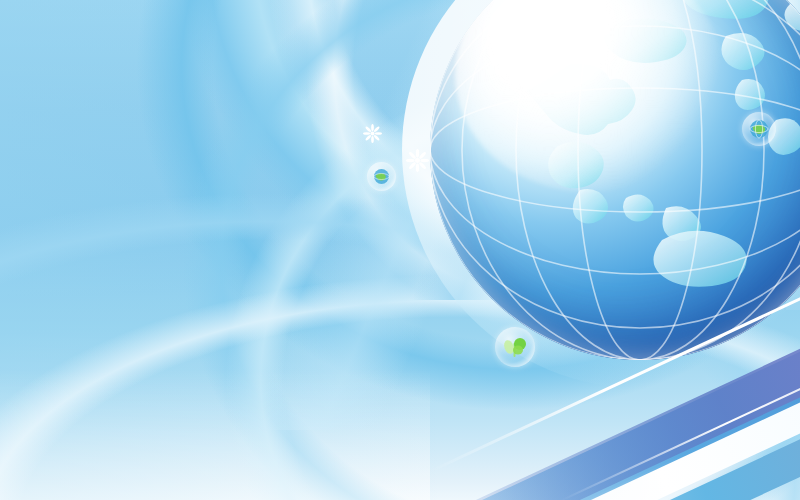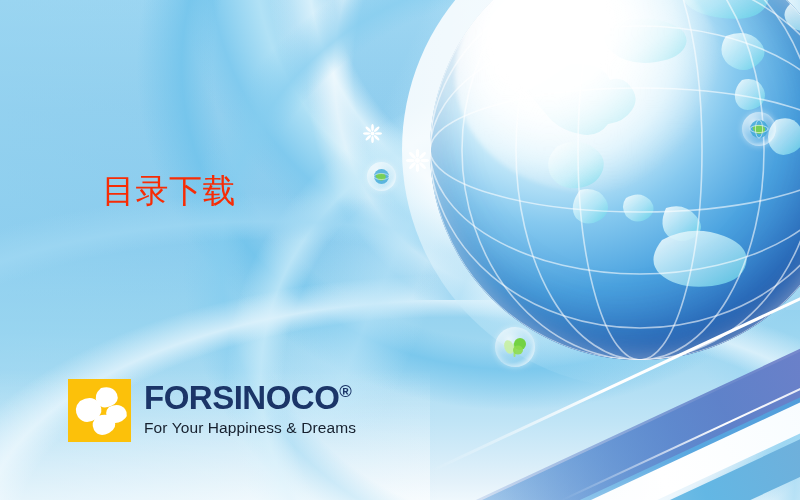--- a/index.html
+++ b/index.html
@@ -421,33 +421,16 @@
 
   <div class="diag d-band-teal"></div>
   <div class="diag d-band-white"></div>
   <div class="diag d-band-blue"></div>
   <div class="diag d-band-purple"></div>
   <div class="diag d-line1"></div>
   <div class="diag d-line2"></div>
   <div class="bottom-fade"></div>
 
   <div class="headline">
-    <span class="l2">目录下载</span>
-  </div>
-
-  <div class="logo">
-    <div class="logo-mark">
-      <svg width="63" height="63" viewBox="0 0 63 63">
-        <g fill="#ffffff">
-          <path d="M33 9 q12-3 16 6 q3 8-6 12 q-9 4-14-3 q-4-8 4-15z"></path>
-          <path d="M41 28 q10-5 16 2 q5 7-3 12 q-9 5-14-2 q-4-7 1-12z"></path>
-          <path d="M12 22 q12-7 19 2 q6 9-3 16 q-11 7-18-2 q-5-9 2-16z"></path>
-          <path d="M30 37 q11-4 16 4 q4 8-5 13 q-10 5-15-3 q-4-8 4-14z"></path>
-        </g>
-      </svg>
-    </div>
-    <div class="logo-text">
-      <div class="logo-word"><span>FORSINOCO</span><span class="reg">®</span></div>
-      <div class="logo-tag">For Your Happiness &amp; Dreams</div>
-    </div>
-  </div>
+  </div>
+
 
 </div>
 
 </body></html>

